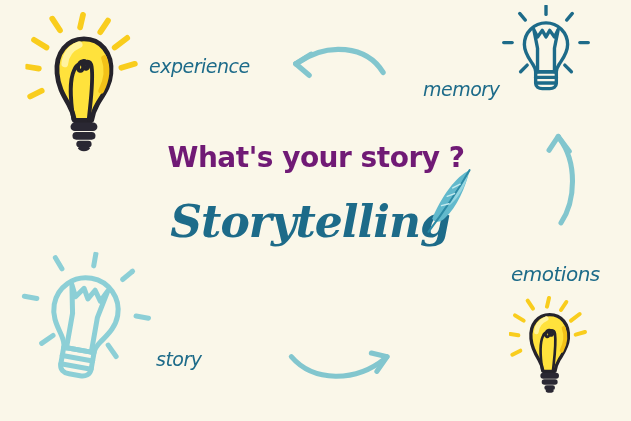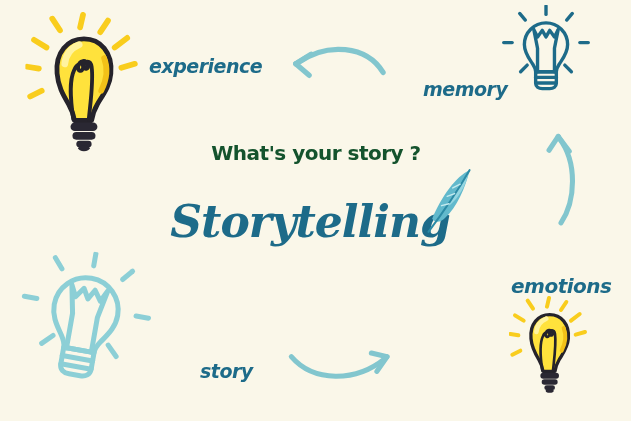--- a/index.html
+++ b/index.html
@@ -6,33 +6,33 @@
   .canvas{
     position:relative;
     width:631px;height:421px;
     background:#faf7e9;
     overflow:hidden;
     font-family:"DejaVu Sans","Liberation Sans",sans-serif;
   }
   .label{
     position:absolute;
     color:#1d6b89;
-    font-weight:bold;
+    font-weight:normal;
     font-style:italic;
     font-size:19px;
     letter-spacing:-0.5px;
     white-space:nowrap;
   }
   .subtitle{
     position:absolute;
     left:166px;top:141px;width:300px;
     text-align:center;
-    color:#14532d;
+    color:#701a75;
     font-weight:bold;
-    font-size:20px;
+    font-size:28px;
     letter-spacing:-0.5px;
     white-space:nowrap;
   }
   .title{
     position:absolute;
     left:110px;top:196px;width:400px;
     text-align:center;
     color:#1d6b89;
     font-family:"DejaVu Serif","Liberation Serif",serif;
     font-weight:bold;
@@ -142,37 +142,37 @@
 
   <div class="abs" style="left:421px;top:164px;width:56px;height:74px;">
     <svg width="56" height="74" viewBox="0 0 60 78">
       <path d="M52,6 C38,12 22,34 12,58 C15,63 21,62 26,57 C38,46 48,24 52,6 Z" fill="#62b9cc"></path>
       <path d="M52,6 C44,16 36,30 26,46 C33,44 43,32 48,19 Z" fill="#9ddbe4" opacity="0.85"></path>
       <path d="M8,72 C20,56 38,30 52,6" fill="none" stroke="#2c8ba6" stroke-width="2.2" stroke-linecap="round"></path>
       <path d="M22,44 L30,42 M28,34 L36,31 M34,25 L42,21" stroke="#c6ebef" stroke-width="1.5" stroke-linecap="round"></path>
     </svg>
   </div>
 
-  <div class="label" style="left:511px;top:262px;font-size:20px;margin-top:12px;">emotions</div>
+  <div class="label" style="left:511px;top:262px;font-size:20px;">emotions</div>
 
   <div class="abs" style="left:507px;top:296px;width:84px;height:100px;">
     <svg width="84" height="100" viewBox="0 0 120 150">
         <use href="#bulb-doodle"></use>
       </svg>
   </div>
 
   <div class="abs" style="left:282px;top:342px;width:118px;height:46px;">
     <svg width="118" height="46" viewBox="0 0 120 50" fill="none" stroke="#82c6ce" stroke-width="5.5" stroke-linecap="round">
       <path d="M6,16 C30,44 76,44 108,18"></path>
       <path d="M110,16 L93,12"></path>
       <path d="M110,16 L99,32"></path>
     </svg>
   </div>
 
-  <div class="label" style="left:156px;top:360px;margin-left:44px;">story</div>
+  <div class="label" style="left:156px;top:348px;">story</div>
 
   <div class="abs bulb-outline-light" style="left:14px;top:246px;width:140px;height:150px;">
     <svg width="140" height="150" viewBox="0 0 100 100">
         <use href="#bulb-outline"></use>
       </svg>
   </div>
 
 </div>
 
 </body></html>

